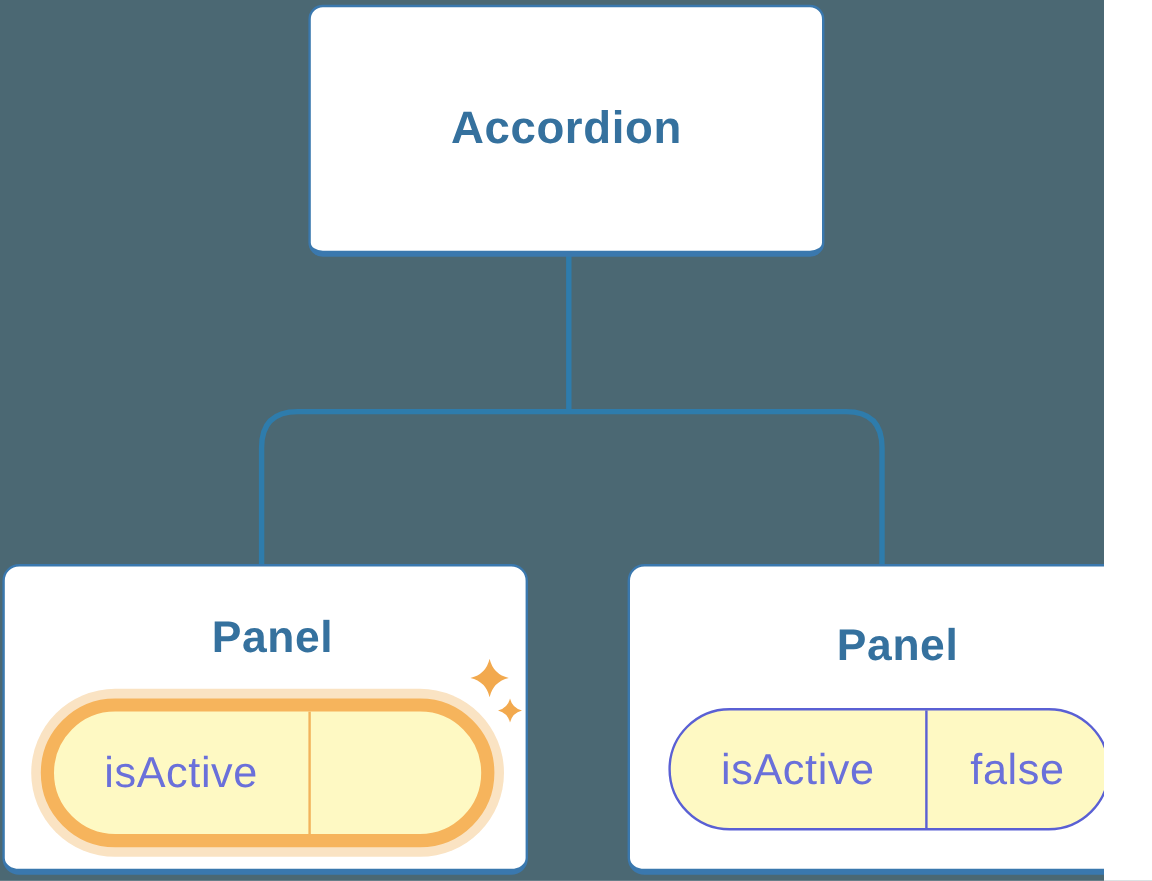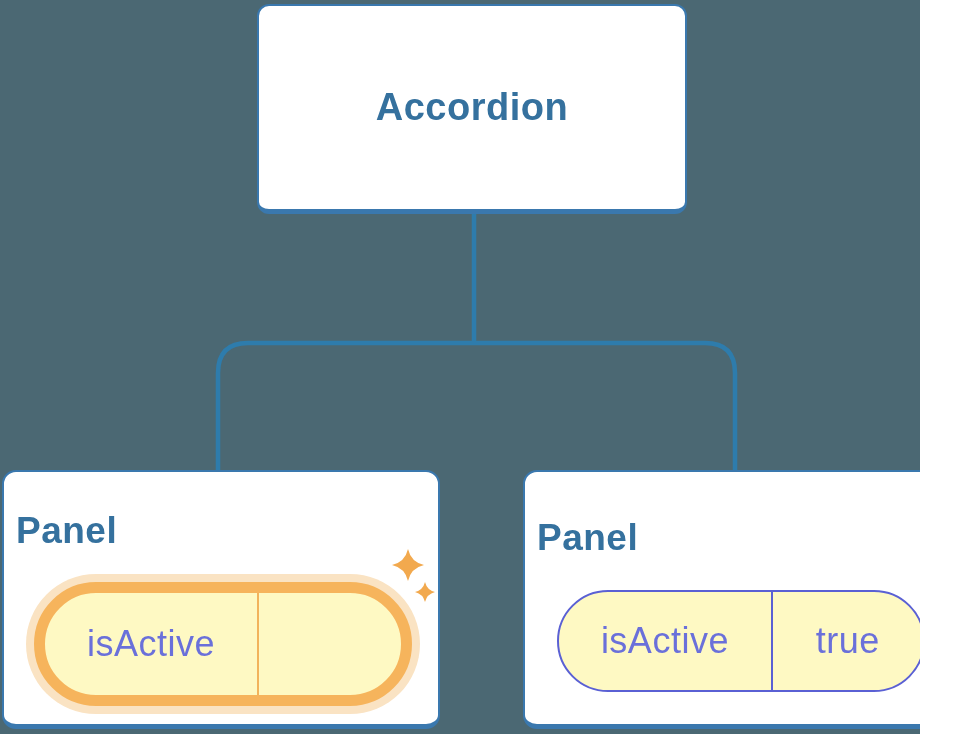--- a/index.html
+++ b/index.html
@@ -49,21 +49,21 @@
   .node.panel {
     top: 470px;
     width: 438px; height: 259px;
     border-radius: 14px;
   }
   .panel-left  { left: 2px; }
   .panel-right { left: 523px; width: 432px; }
   .panel-title {
     position: absolute;
     left: 12px; right: 0;
-    text-align: left;
+    text-align: center;
     color: var(--title_text, #35719E);
     font-size: 37px;
     font-weight: 600;
     letter-spacing: 0.5px;
   }
   .panel-left  .panel-title { top: 38px; }
   .panel-right .panel-title { top: 45px; }
   .pill {
     position: absolute;
     box-sizing: border-box;
@@ -135,17 +135,17 @@
     <svg class="sparkles" viewBox="0 0 90 90" xmlns="http://www.w3.org/2000/svg">
       <path d="M44 19 Q47 32 60 35 Q47 38 44 51 Q41 38 28 35 Q41 32 44 19 Z"></path>
       <path d="M61 52 Q63 60 71 62 Q63 64 61 72 Q59 64 51 62 Q59 60 61 52 Z"></path>
     </svg>
   </div>
 
   <div class="node panel panel-right">
     <div class="panel-title">Panel</div>
     <div class="pill pill-inactive">
       <div class="pill-cell pill-cell-name">isActive</div>
-      <div class="pill-cell pill-cell-value">true</div>
+      <div class="pill-cell pill-cell-value">false</div>
     </div>
   </div>
 
 </div>
 
 </body></html>

